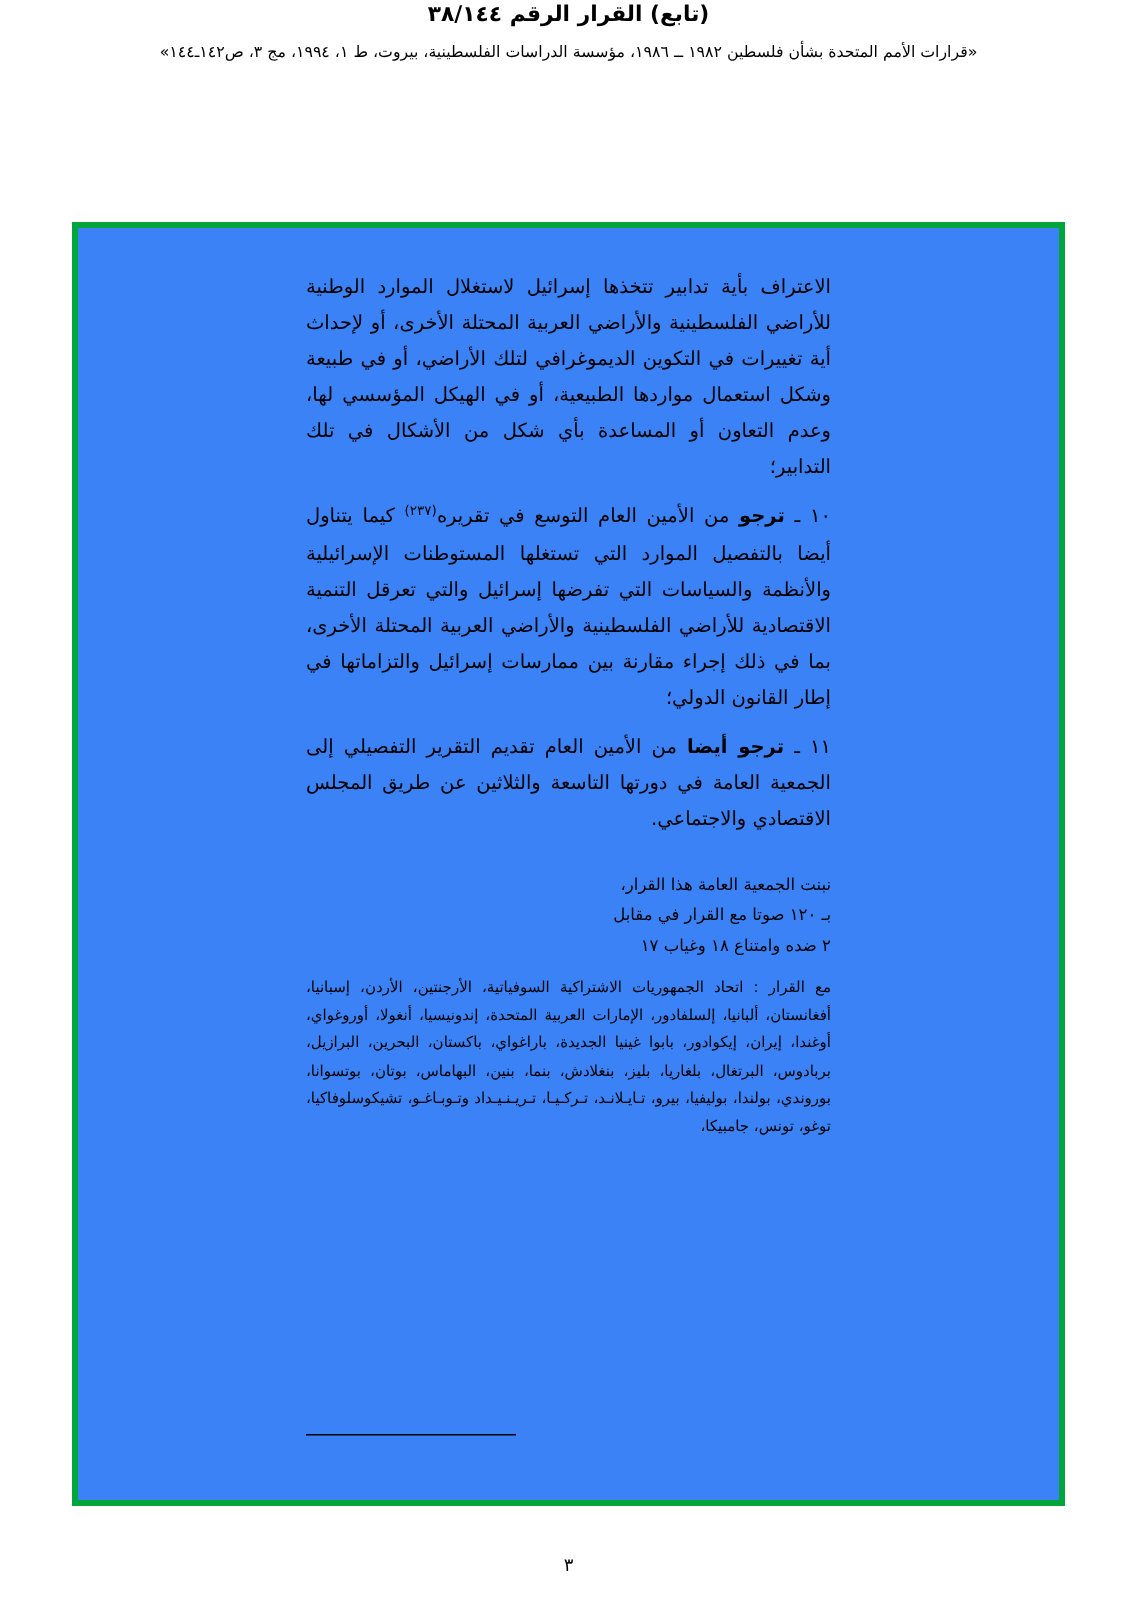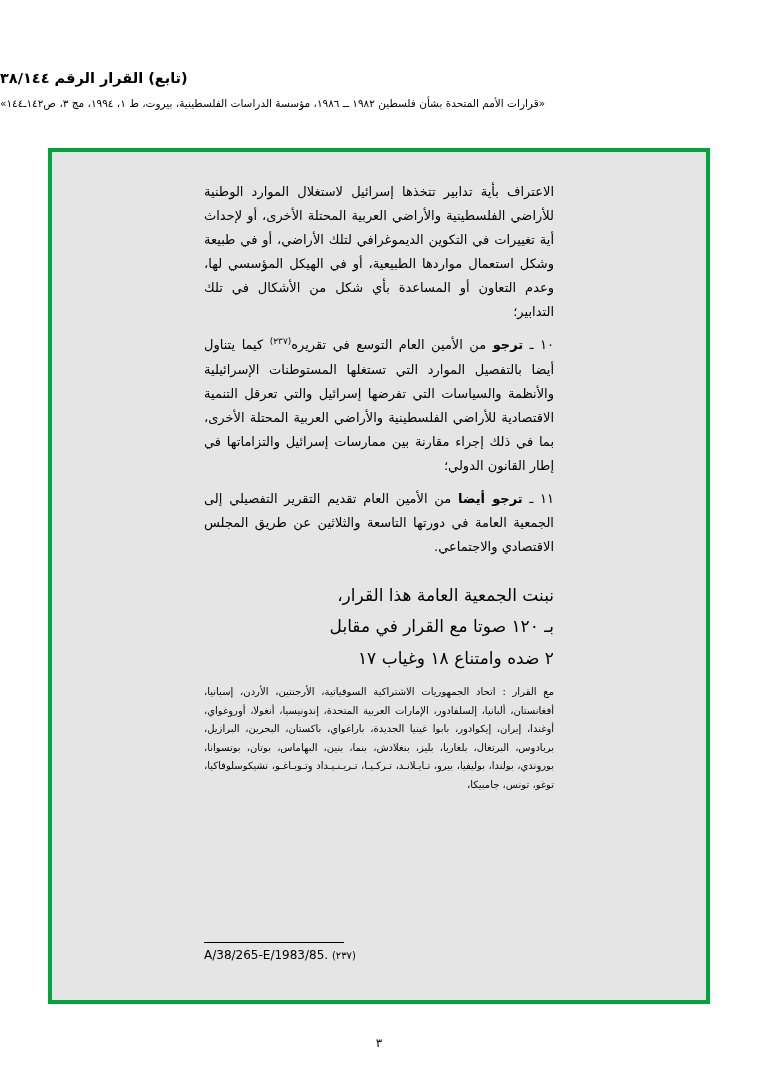--- a/index.html
+++ b/index.html
@@ -14,22 +14,21 @@
     color: #000000;
     position: relative;
   }
   .page {
     width: 758px;
     height: 1078px;
     position: relative;
     box-sizing: border-box;
   }
   .doc-header {
-    text-align: left;
-    padding-top: 68px;
+    text-align: center;
   }
   .doc-title {
     font-size: 14.5px;
     font-weight: bold;
     letter-spacing: 0px;
     line-height: 1.4;
     direction: rtl;
   }
   .doc-source {
     font-size: 10.5px;
@@ -38,21 +37,21 @@
     direction: rtl;
   }
   .frame {
     position: absolute;
     top: 148px;
     right: 48px;
     left: 48px;
     height: 856px;
     border: 4px solid #00a53c;
     box-sizing: border-box;
-    background: #e5e5e5;
+    background: #3b82f6;
   }
   .frame-inner {
     position: absolute;
     top: 28px;
     right: 152px;
     left: 152px;
     bottom: 20px;
   }
   p.body-par {
     margin: 0 0 0 0;
@@ -69,21 +68,21 @@
     height: 17px;
   }
   .bold {
     font-weight: bold;
   }
   .sup {
     font-size: 9px;
     vertical-align: super;
   }
   .closing-line {
-    font-size: 17px;
+    font-size: 11px;
     line-height: 1.85;
     direction: rtl;
     white-space: nowrap;
   }
   .votes-block {
     margin-top: 4px;
   }
   .country-list {
     font-size: 10px;
     line-height: 1.85;
@@ -152,21 +151,20 @@
         <div class="closing-line">بـ ١٢٠ صوتا مع القرار في مقابل</div>
         <div class="closing-line">٢ ضده وامتناع ١٨ وغياب ١٧</div>
       </div>
 
       <div class="par-gap"></div>
 
       <div class="country-list"><span>مع القرار  :</span> <span>اتحاد الجمهوريات الاشتراكية السوفياتية، الأرجنتين، الأردن، إسبانيا، أفغانستان، ألبانيا، إلسلفادور، الإمارات العربية المتحدة، إندونيسيا، أنغولا، أوروغواي، أوغندا، إيران، إيكوادور، بابوا غينيا الجديدة، باراغواي، باكستان، البحرين، البرازيل، بربادوس، البرتغال، بلغاريا، بليز، بنغلادش، بنما، بنين، البهاماس، بوتان، بوتسوانا، بوروندي، بولندا، بوليفيا، بيرو، تـايـلانـد، تـركـيـا، تـريـنـيـداد وتـوبـاغـو، تشيكوسلوفاكيا، توغو، تونس، جامبيكا،</span></div>
 
       <div class="footnote-wrap">
         <div class="footnote-rule"></div>
-        <div class="footnote-text"><span>A/38/265-E/1983/85.</span> <span class="footnote-num">(٢٣٧)</span></div>
       </div>
 
     </div>
   </div>
 
   <div class="page-number">٣</div>
 
 </div>
 
 </body></html>

